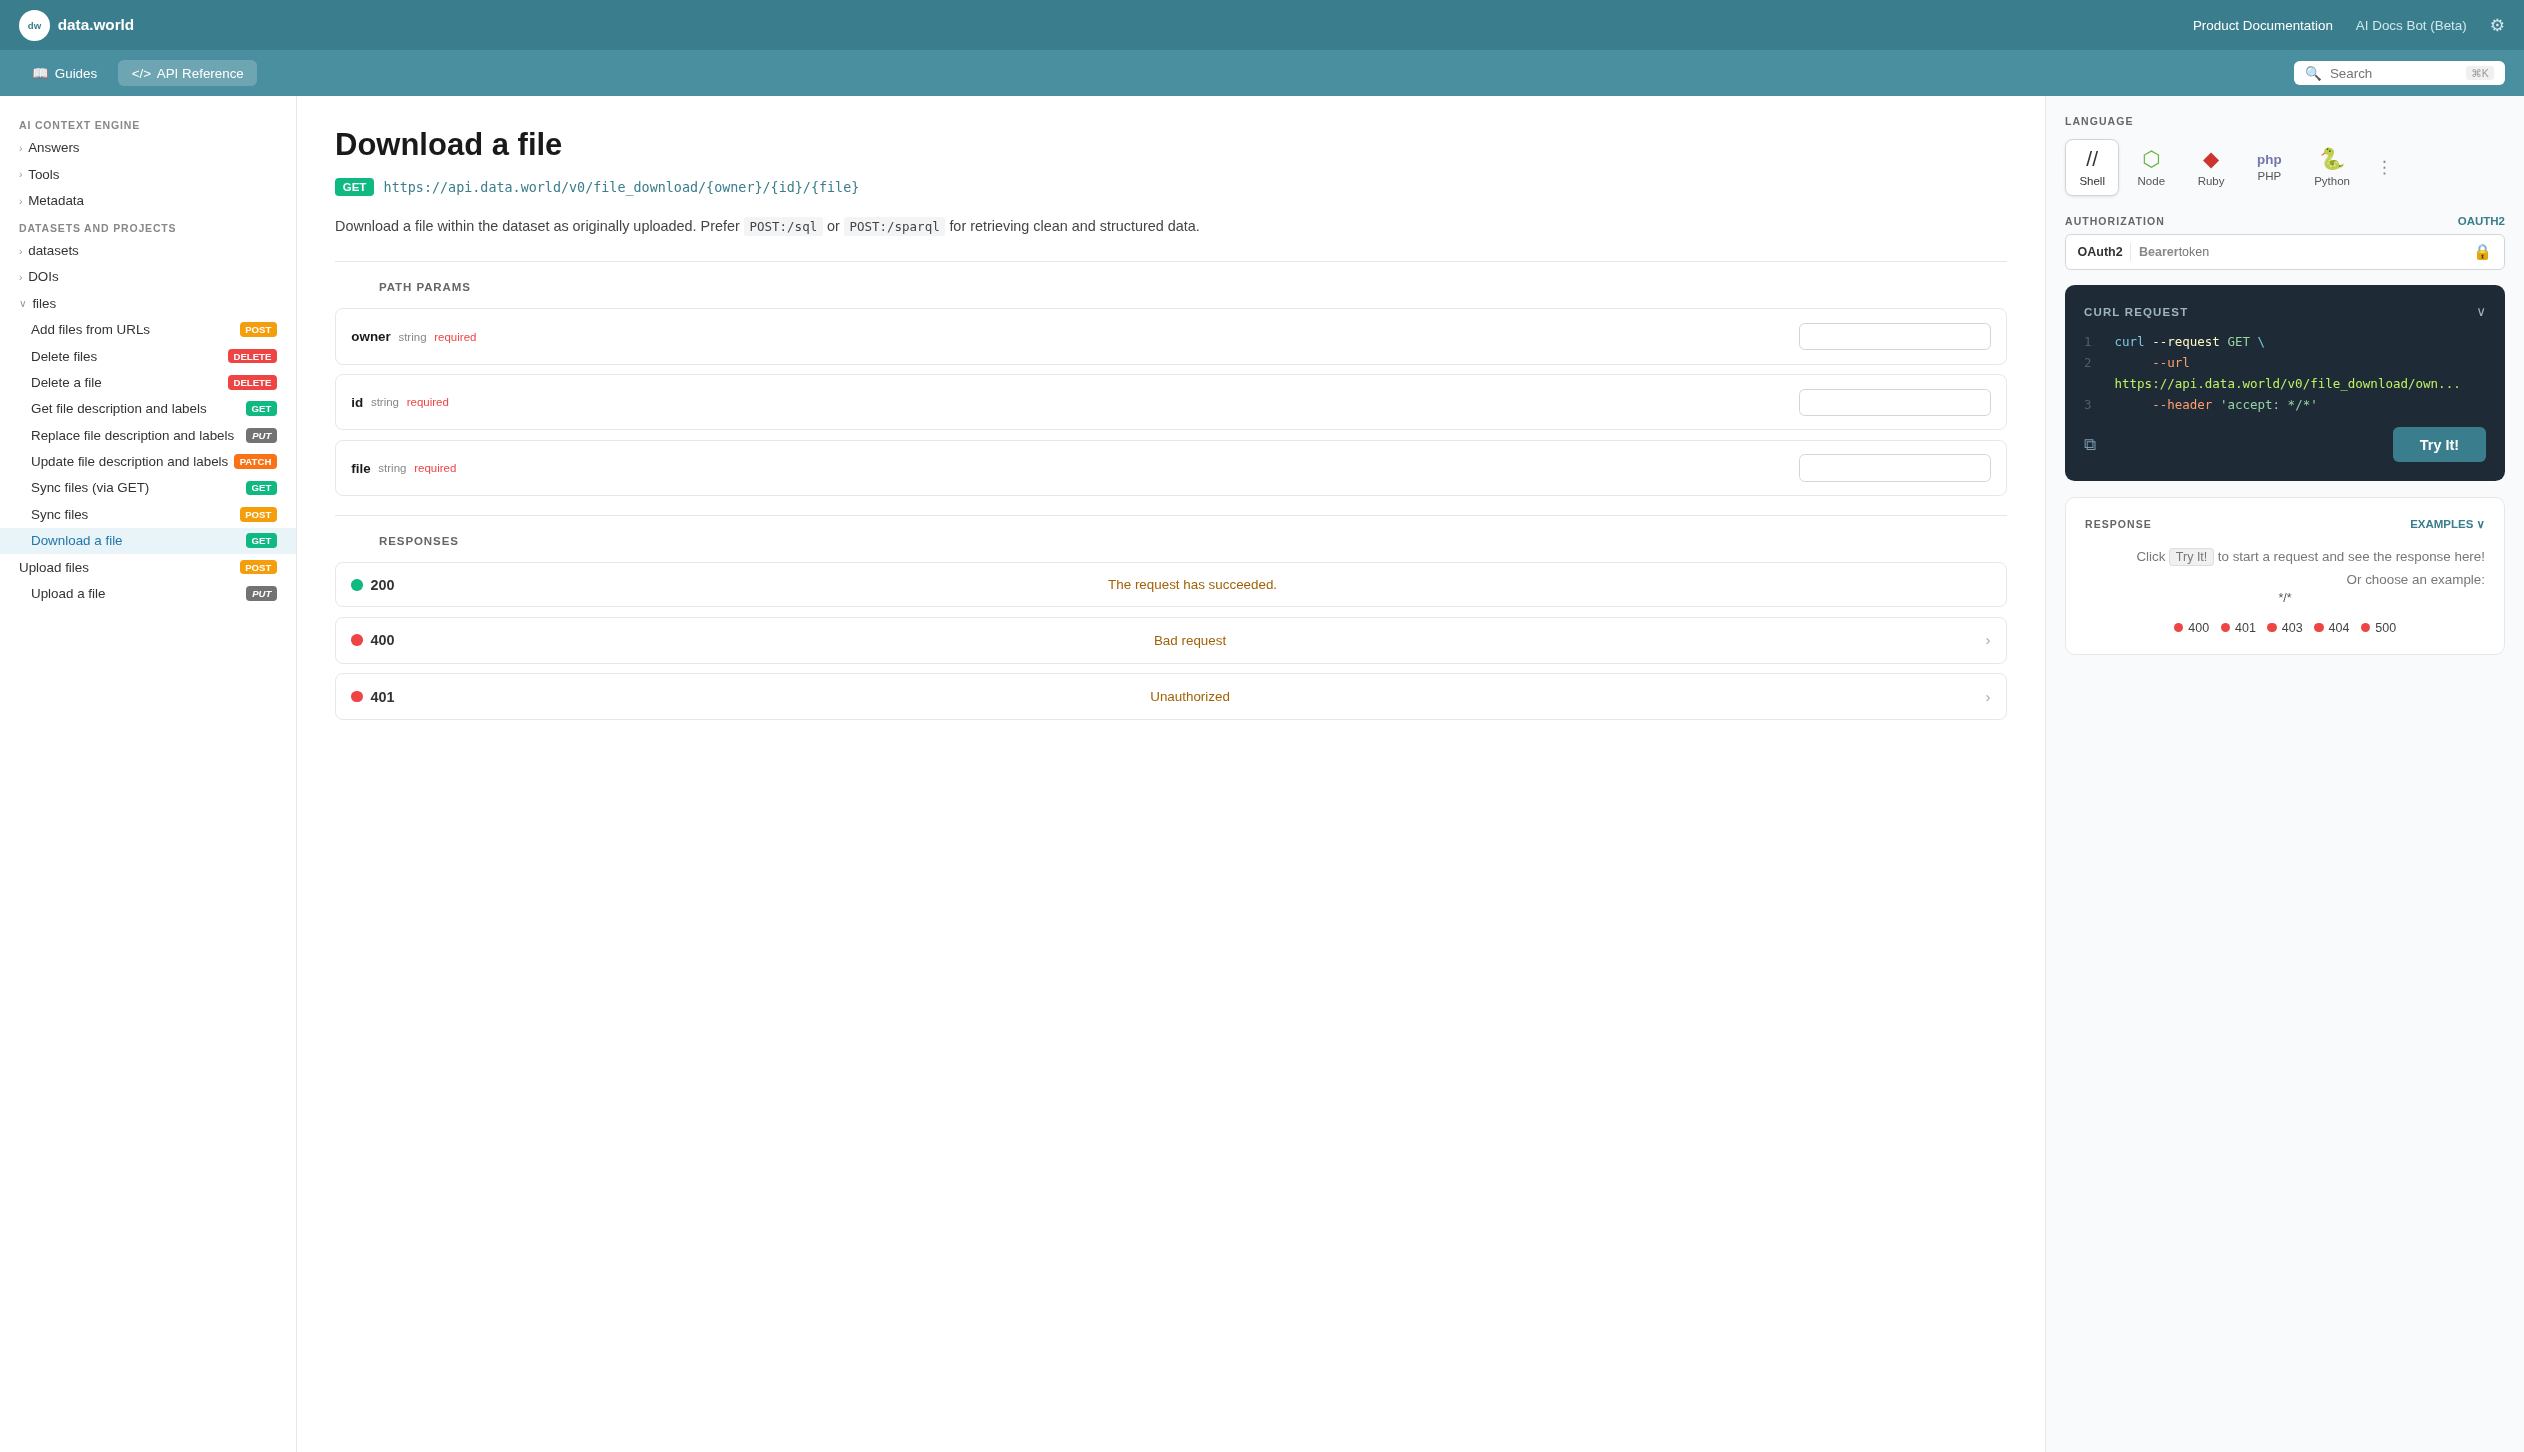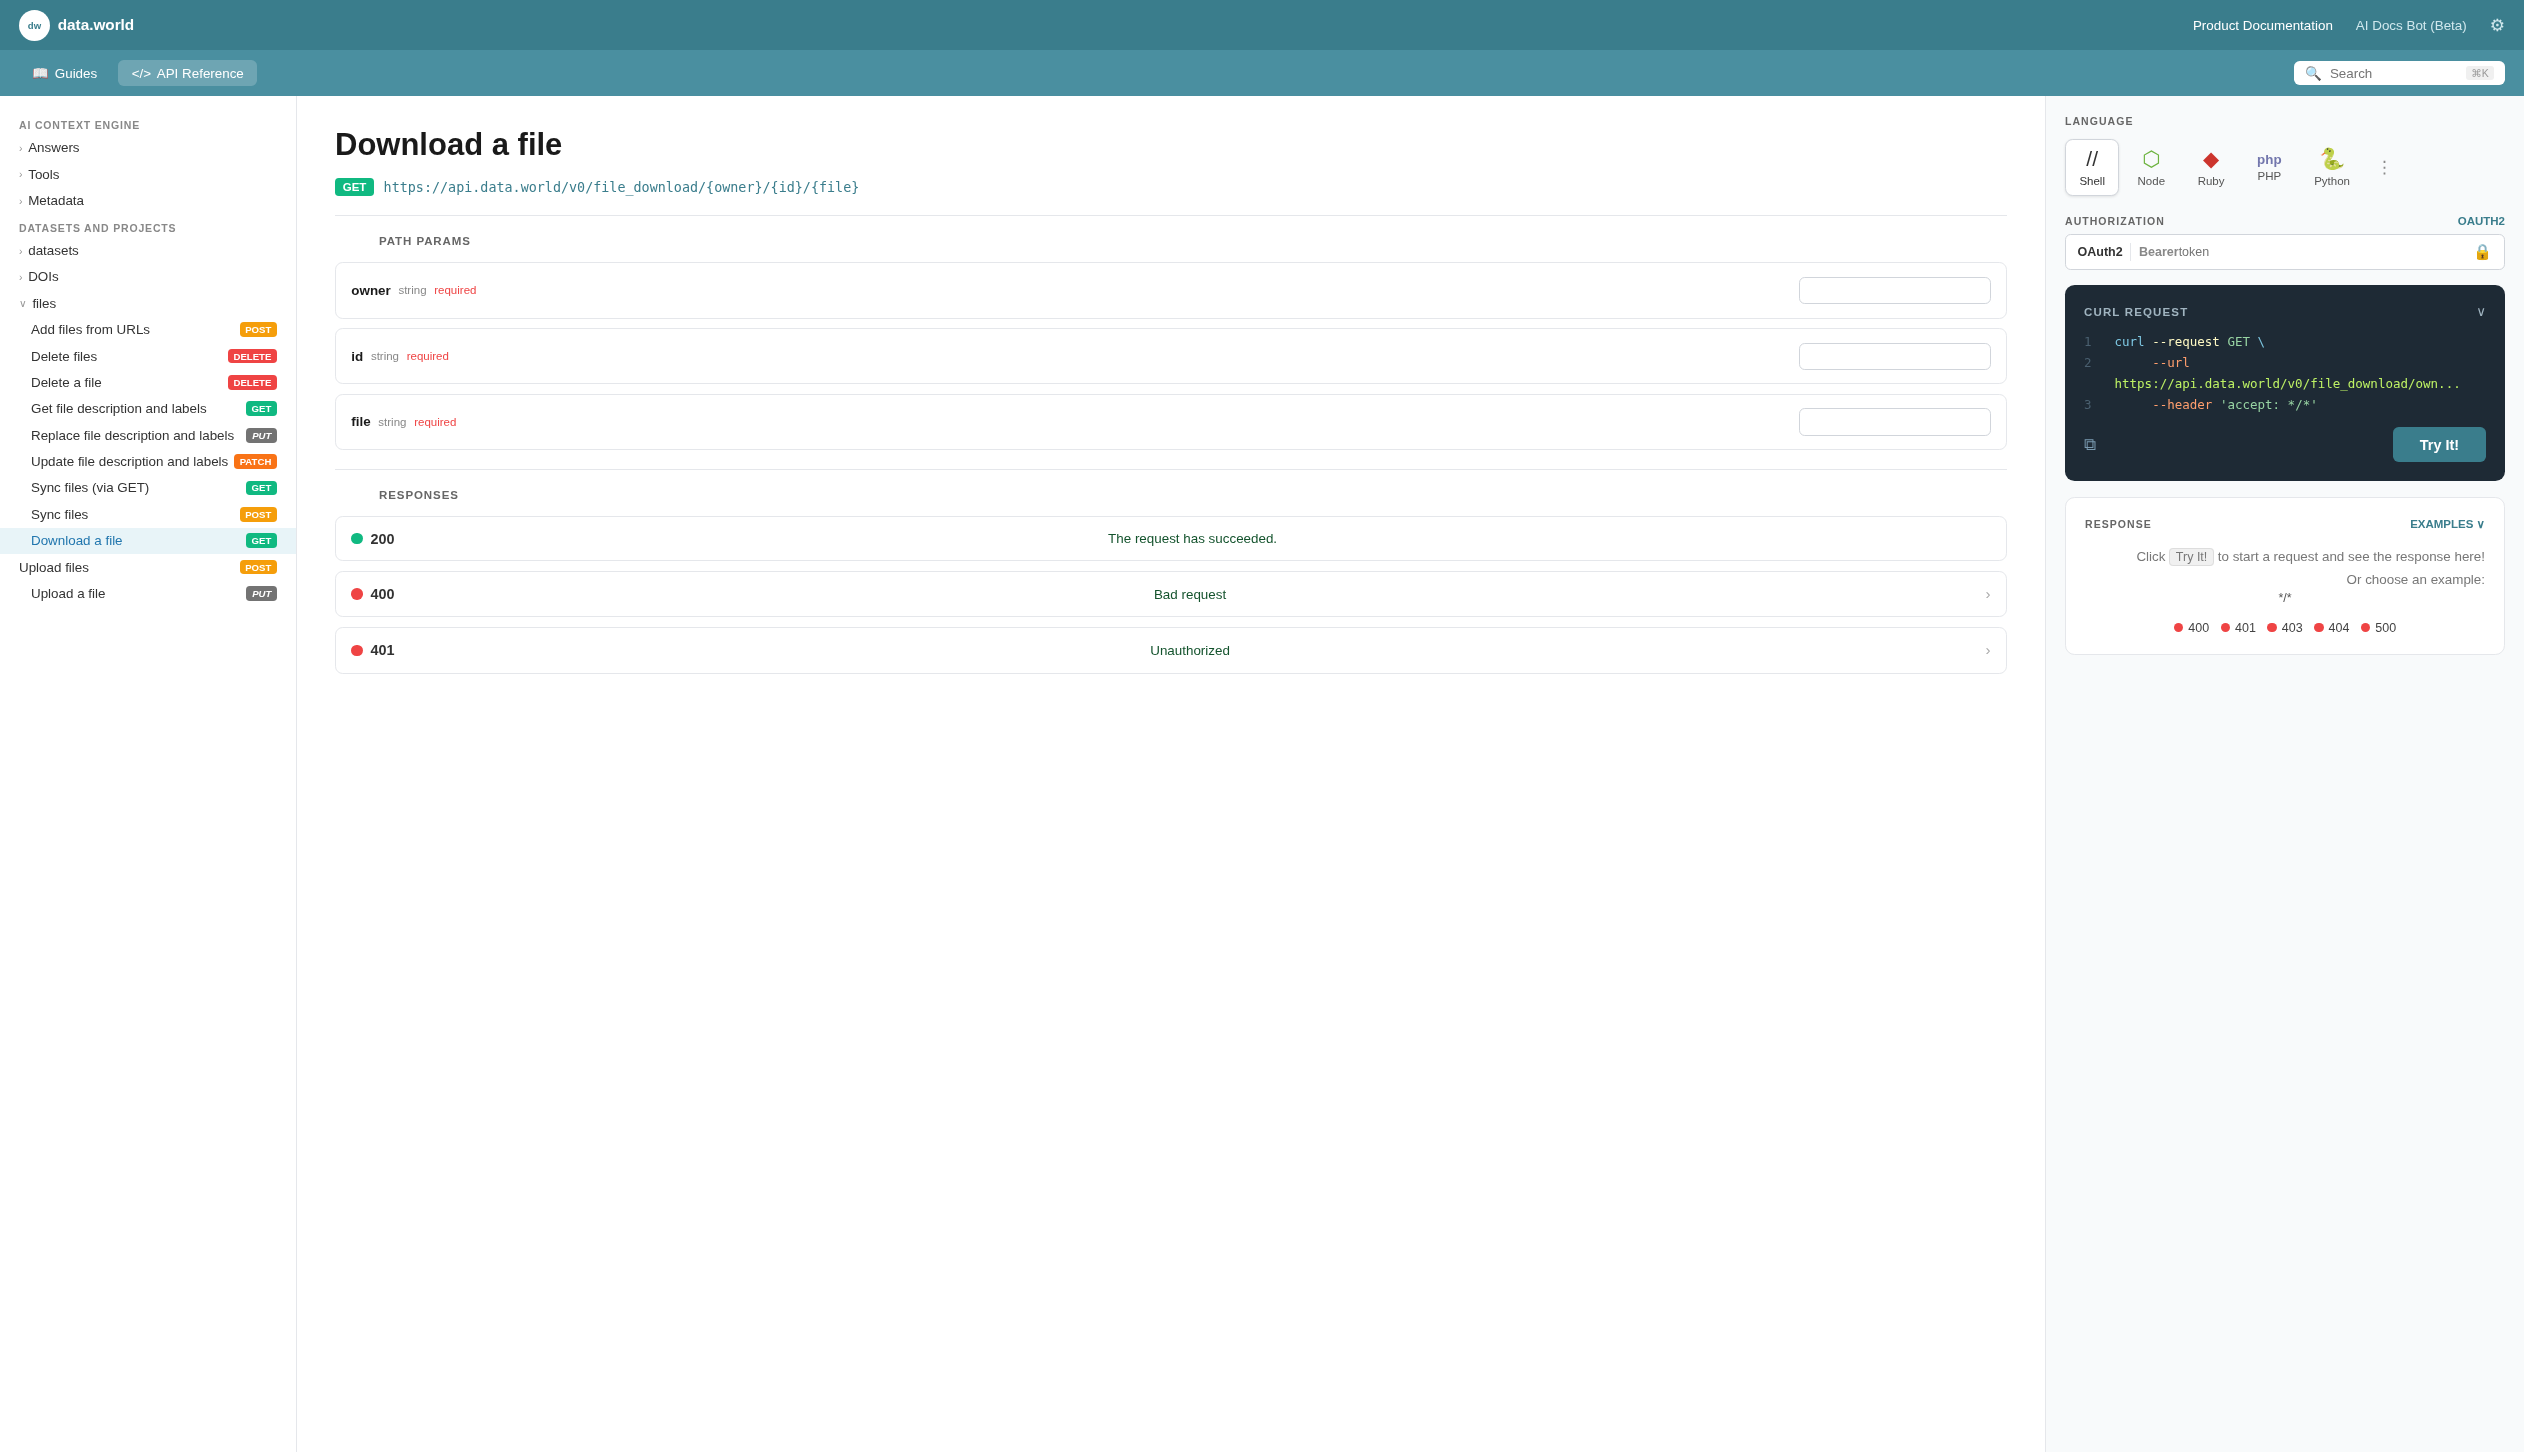--- a/index.html
+++ b/index.html
@@ -188,21 +188,21 @@
       display: flex;
       align-items: center;
       justify-content: space-between;
       cursor: pointer;
     }
     .response-status { display: flex; align-items: center; gap: 7.7px; }
     .status-dot { width: 11.5px; height: 11.5px; border-radius: 50%; }
     .dot-green { background: #10b981; }
     .dot-red { background: #ef4444; }
     .status-code { font-weight: 700; font-size: 14.4px; }
-    .status-text { font-size: 13.4px; color: #14532d; }
+    .status-text { font-size: 13.4px; color: #a16207; }
     .chevron-right { color: #aaa; font-size: 15.3px; }
 
     
     .right-panel {
       width: 479px;
       min-width: 479px;
       background: #f8fafb;
       border-left: 1px solid #e5e7eb;
       overflow-y: auto;
       padding: 19px;
@@ -476,20 +476,27 @@
   </aside>
 
   <main class="content-area">
     <h1 class="page-title">Download a file</h1>
 
     <div class="endpoint-url">
       <span class="method-tag">GET</span>
       <span class="url-text">https://api.data.world/v0/file_download/{owner}/{id}/{file}</span>
     </div>
 
+    <p class="description">
+      <span>Download a file within the dataset as originally uploaded. Prefer</span>
+      <code>POST:/sql</code>
+      <span> or </span>
+      <code>POST:/sparql</code>
+      <span> for retrieving clean and structured data.</span>
+    </p>
 
     <hr class="divider">
 
     <div class="section-label">PATH PARAMS</div>
 
     <div class="param-row">
       <div class="param-info">
         <span class="param-name">owner</span>
         <span class="param-type">string</span>
         <span class="param-required">required</span>

